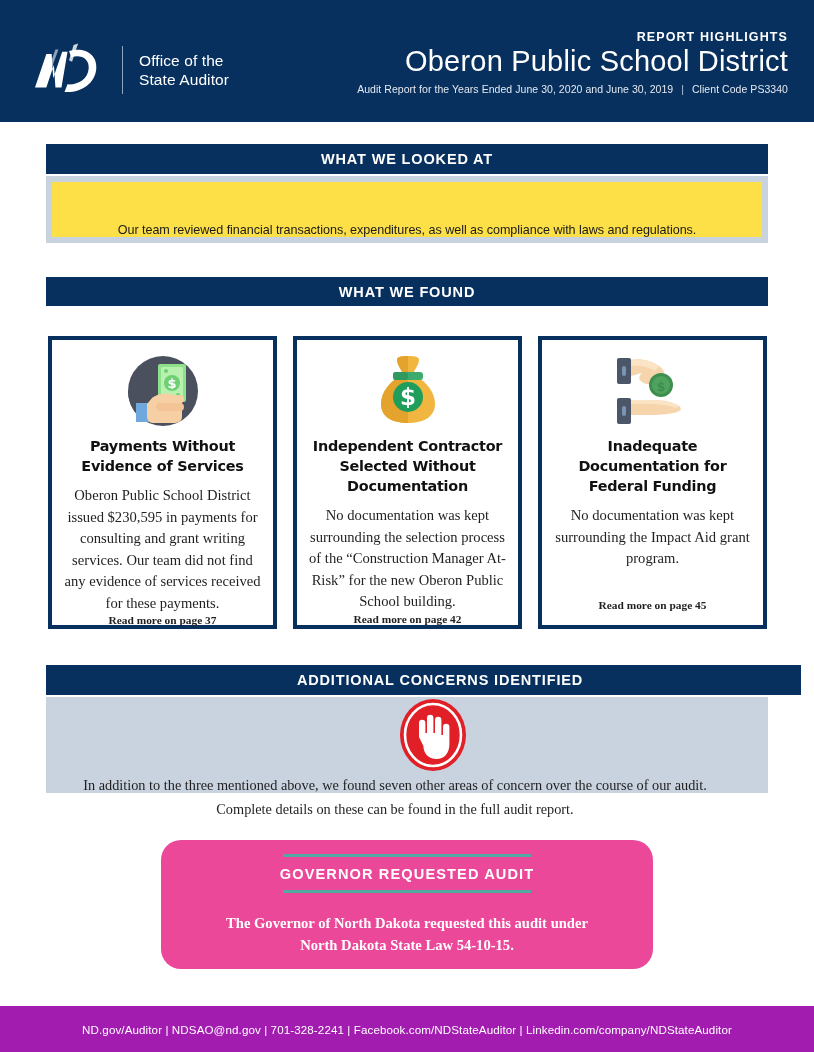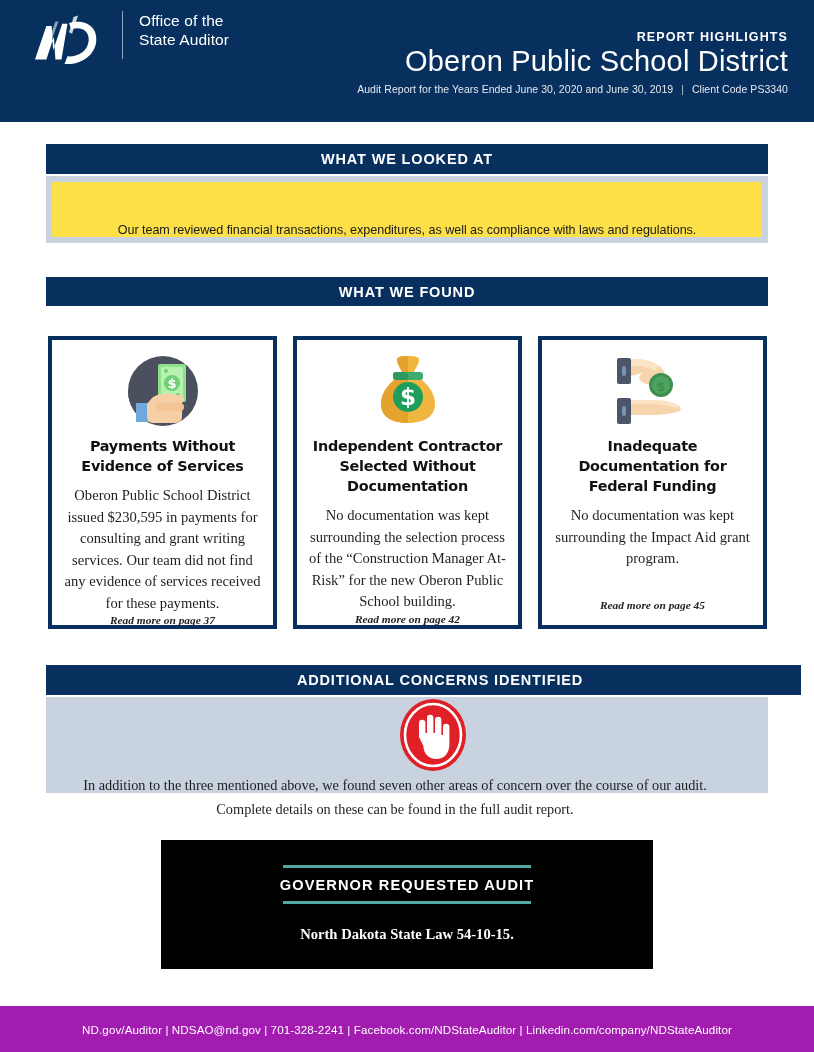--- a/index.html
+++ b/index.html
@@ -18,22 +18,23 @@
   
   .header {
     position: absolute;
     left: 0; top: 0;
     width: 814px;
     height: 122px;
     background: #07305e;
   }
   .logo-wrap {
     position: absolute;
-    left: 28px; top: 11px;
-    display: flex;
+    left: 28px; top: 36px;
+    display: flex;
+    align-items: center;
     height: 68px;
   }
   .nd-mark {
     width: 76px;
     height: 62px;
     display: block;
   }
   .logo-divider {
     width: 1px;
     height: 48px;
@@ -145,21 +146,20 @@
     font-family: "Liberation Serif", serif;
     font-size: 14.6px;
     color: #1f1f1f;
     text-align: center;
     line-height: 21.5px;
     margin-top: 9px;
     flex: 1;
   }
   .card-more {
     font-family: "Liberation Serif", serif;
-    font-style: italic;
     font-weight: bold;
     font-size: 11.4px;
     color: #1f1f1f;
     text-align: center;
     padding-bottom: 4px;
   }
 
   
   .concern-panel {
     position: absolute;
@@ -180,25 +180,26 @@
     line-height: 24px;
     color: #1f1f1f;
     text-align: center;
     flex: 1;
     padding: 0 34px 0 10px;
   }
 
   
   .gov-box {
     position: absolute;
-    background: #000000;
+    background: #ec4899;
     display: flex;
     flex-direction: column;
     align-items: center;
     justify-content: center;
+    border-radius: 20px;
   }
   .gov-rule {
     width: 248px;
     height: 3px;
     background: #52a9a2;
   }
   .gov-heading {
     color: #ffffff;
     font-size: 14.6px;
     font-weight: bold;
@@ -354,19 +355,20 @@
     </svg>
   </div>
   <div class="concern-text">In addition to the three mentioned above, we found seven other areas of concern over the course of our audit. Complete details on these can be found in the full audit report.</div>
 </div>
 
 <div class="gov-box" style="left:161px; top:840px; width:492px; height:129px;">
   <div class="gov-rule"></div>
   <div class="gov-heading">GOVERNOR REQUESTED AUDIT</div>
   <div class="gov-rule"></div>
   <div class="gov-body">
+    <div>The Governor of North Dakota requested this audit under</div>
     <div>North Dakota State Law 54-10-15.</div>
   </div>
 </div>
 
 <div class="footer">
   <span class="footer-text">ND.gov/Auditor  |  NDSAO@nd.gov  |  701-328-2241  |  Facebook.com/NDStateAuditor  |  Linkedin.com/company/NDStateAuditor</span>
 </div>
 
 </body></html>

